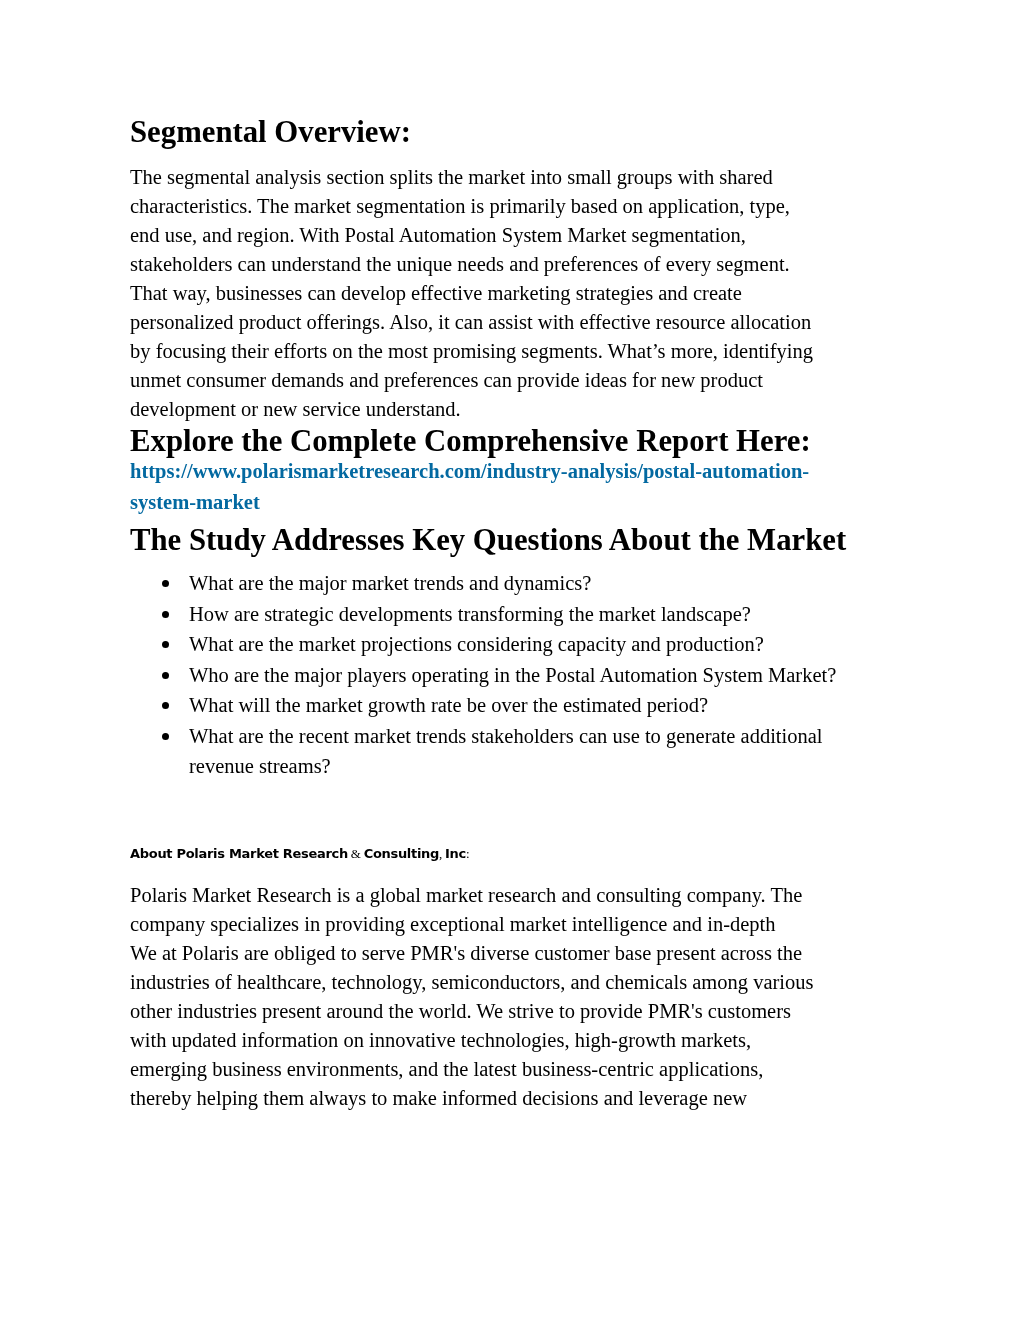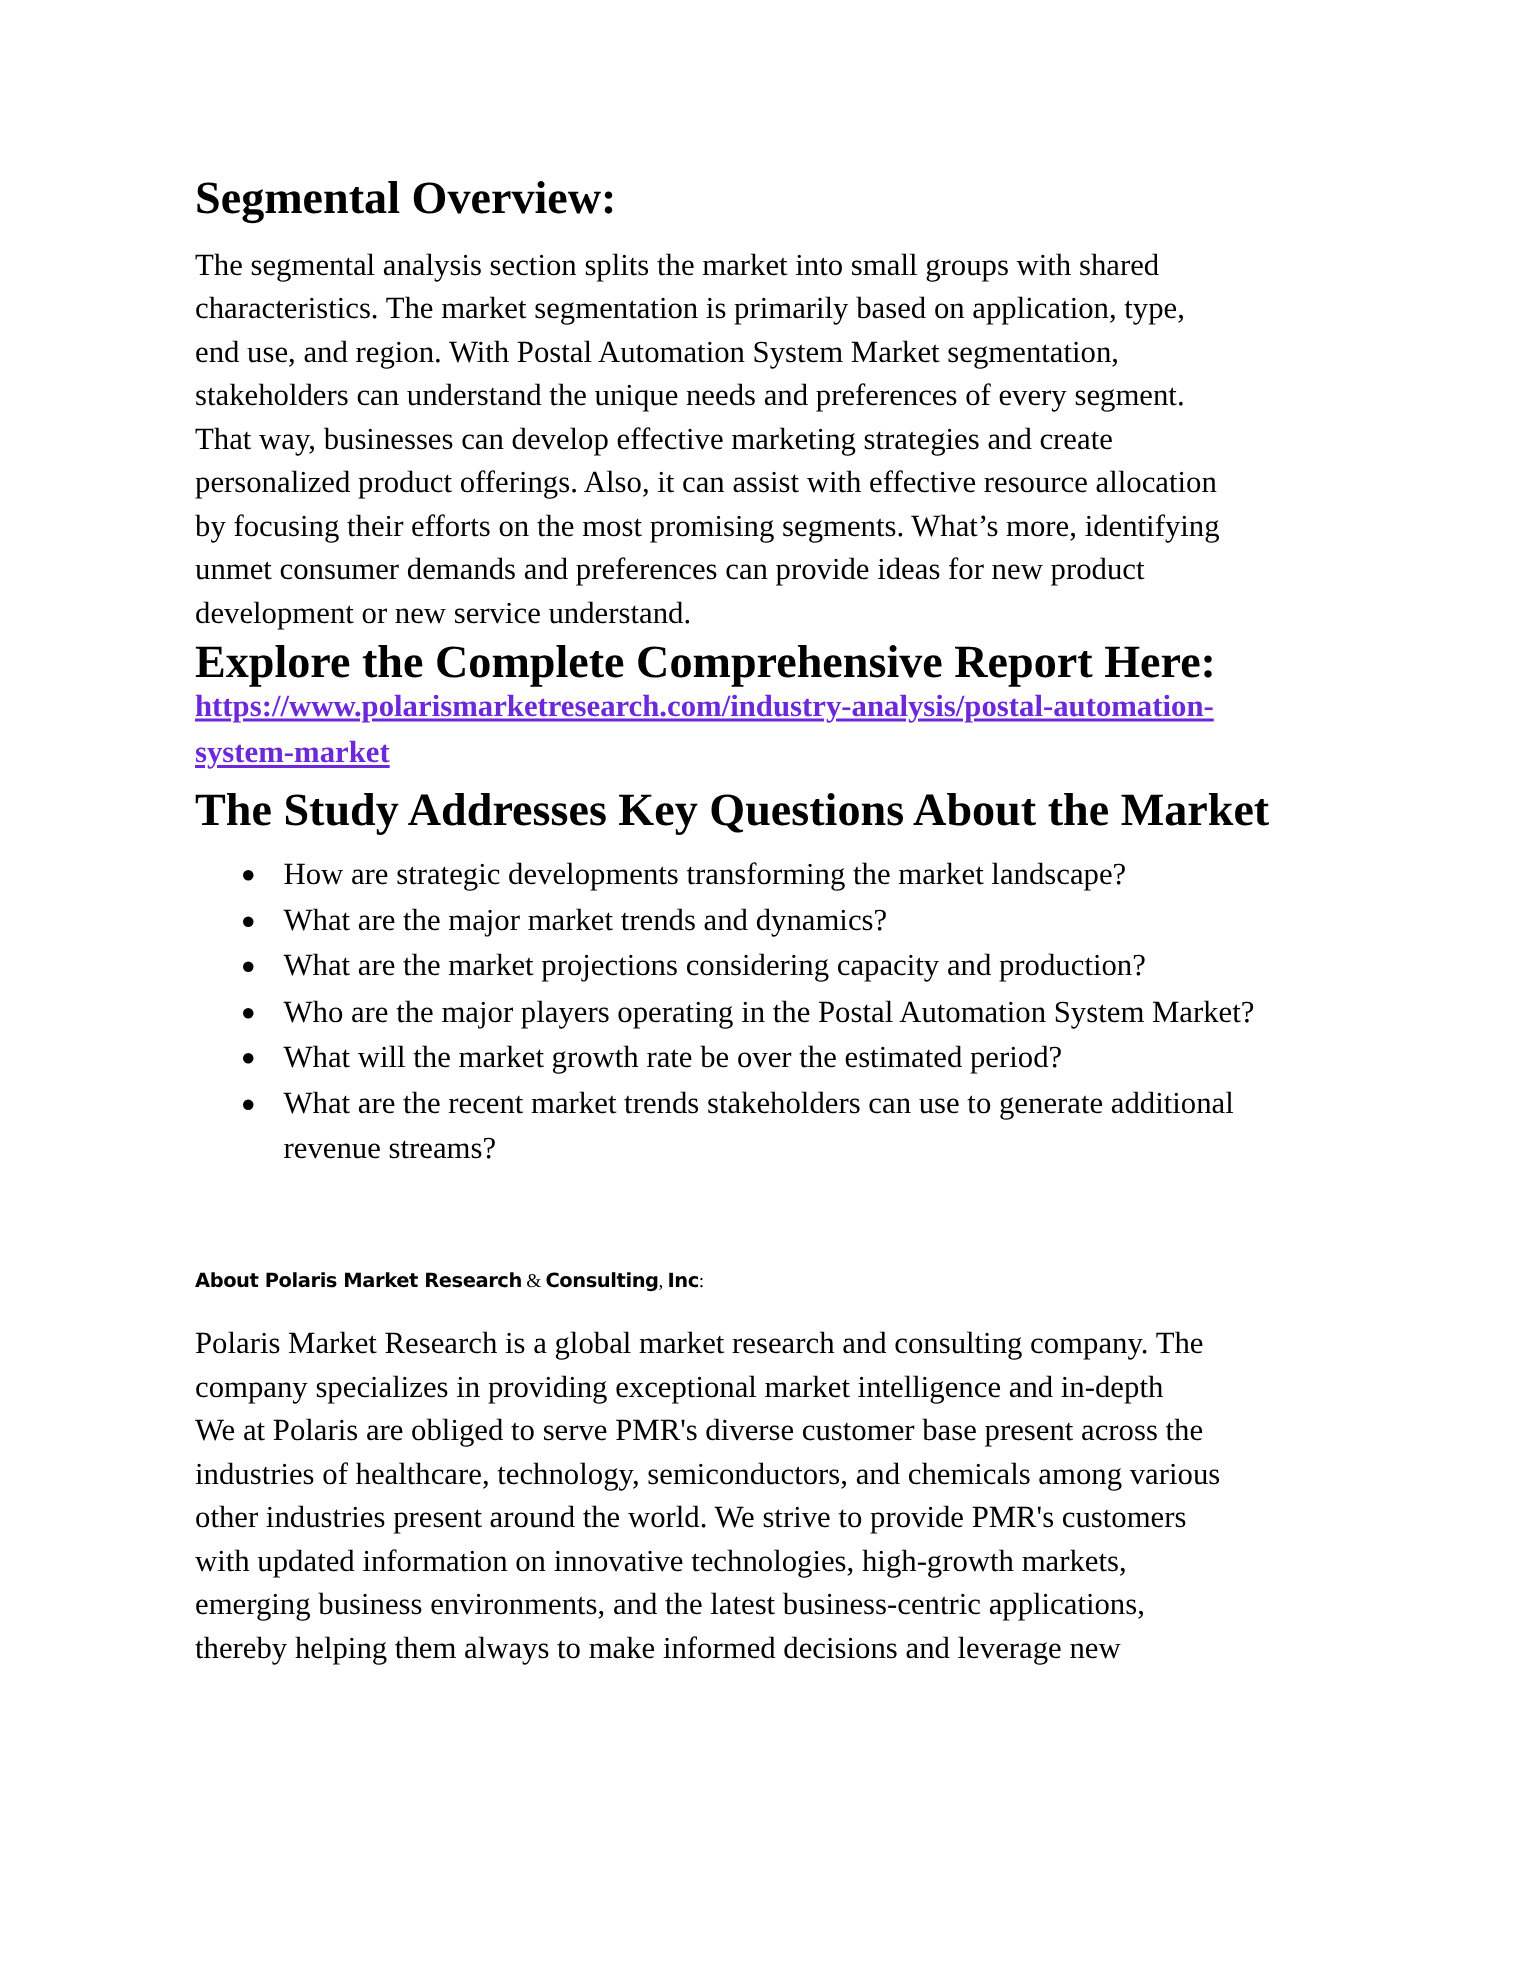--- a/index.html
+++ b/index.html
@@ -7,21 +7,21 @@
   .page {
     position: absolute; left: 130px; top: 118px; width: 800px;
     font-family: "Liberation Serif", serif; color: #000; font-size: 20.5px;
   }
   .h { font-weight: bold; margin: 0; line-height: 29px; }
   .p { margin: 0; line-height: 29px; }
   .sec1-title { margin-bottom: 16px; }
   .para1 { margin-bottom: 3px; }
   .explore-title { margin-top: 0; }
   .link {
-    color: #6d28d9; font-weight: bold; text-decoration: underline;
+    color: #0369a1; font-weight: bold; 
     line-height: 31px; display: block; word-break: break-all;
   }
   .study-title { margin-top: 8px; margin-bottom: 13px; }
   ul.qs { list-style: none; margin: 0; padding: 0; }
   ul.qs li { position: relative; padding-left: 59px; line-height: 30.5px; }
   ul.qs li .bullet {
     position: absolute; left: 32px; top: 12px; width: 7px; height: 7px;
     background: #000; border-radius: 50%;
   }
   .about-title {
@@ -52,22 +52,22 @@
   </div>
 
   <h2 class="h explore-title">Explore the Complete Comprehensive Report Here:</h2>
   <a class="link">
     <span>https://www.polarismarketresearch.com/industry-analysis/postal-automation-</span><br>
     <span>system-market</span>
   </a>
 
   <h2 class="h study-title">The Study Addresses Key Questions About the Market</h2>
   <ul class="qs">
+    <li><span class="bullet"></span><span>What are the major market trends and dynamics?</span></li>
     <li><span class="bullet"></span><span>How are strategic developments transforming the market landscape?</span></li>
-    <li><span class="bullet"></span><span>What are the major market trends and dynamics?</span></li>
     <li><span class="bullet"></span><span>What are the market projections considering capacity and production?</span></li>
     <li style="width:700px"><span class="bullet"></span><span>Who are the major players operating in the Postal Automation System Market?</span></li>
     <li><span class="bullet"></span><span>What will the market growth rate be over the estimated period?</span></li>
     <li style="width:700px"><span class="bullet"></span><span>What are the recent market trends stakeholders can use to generate additional revenue streams?</span></li>
   </ul>
 
   <h2 class="about-title"><span>About Polaris Market Research</span><span class="amp"> &amp; </span><span>Consulting</span><span class="comma">, </span><span>Inc</span><span class="colon">:</span></h2>
   <div class="para2">
     <div class="p">Polaris Market Research is a global market research and consulting company. The</div>
     <div class="p">company specializes in providing exceptional market intelligence and in-depth</div>

